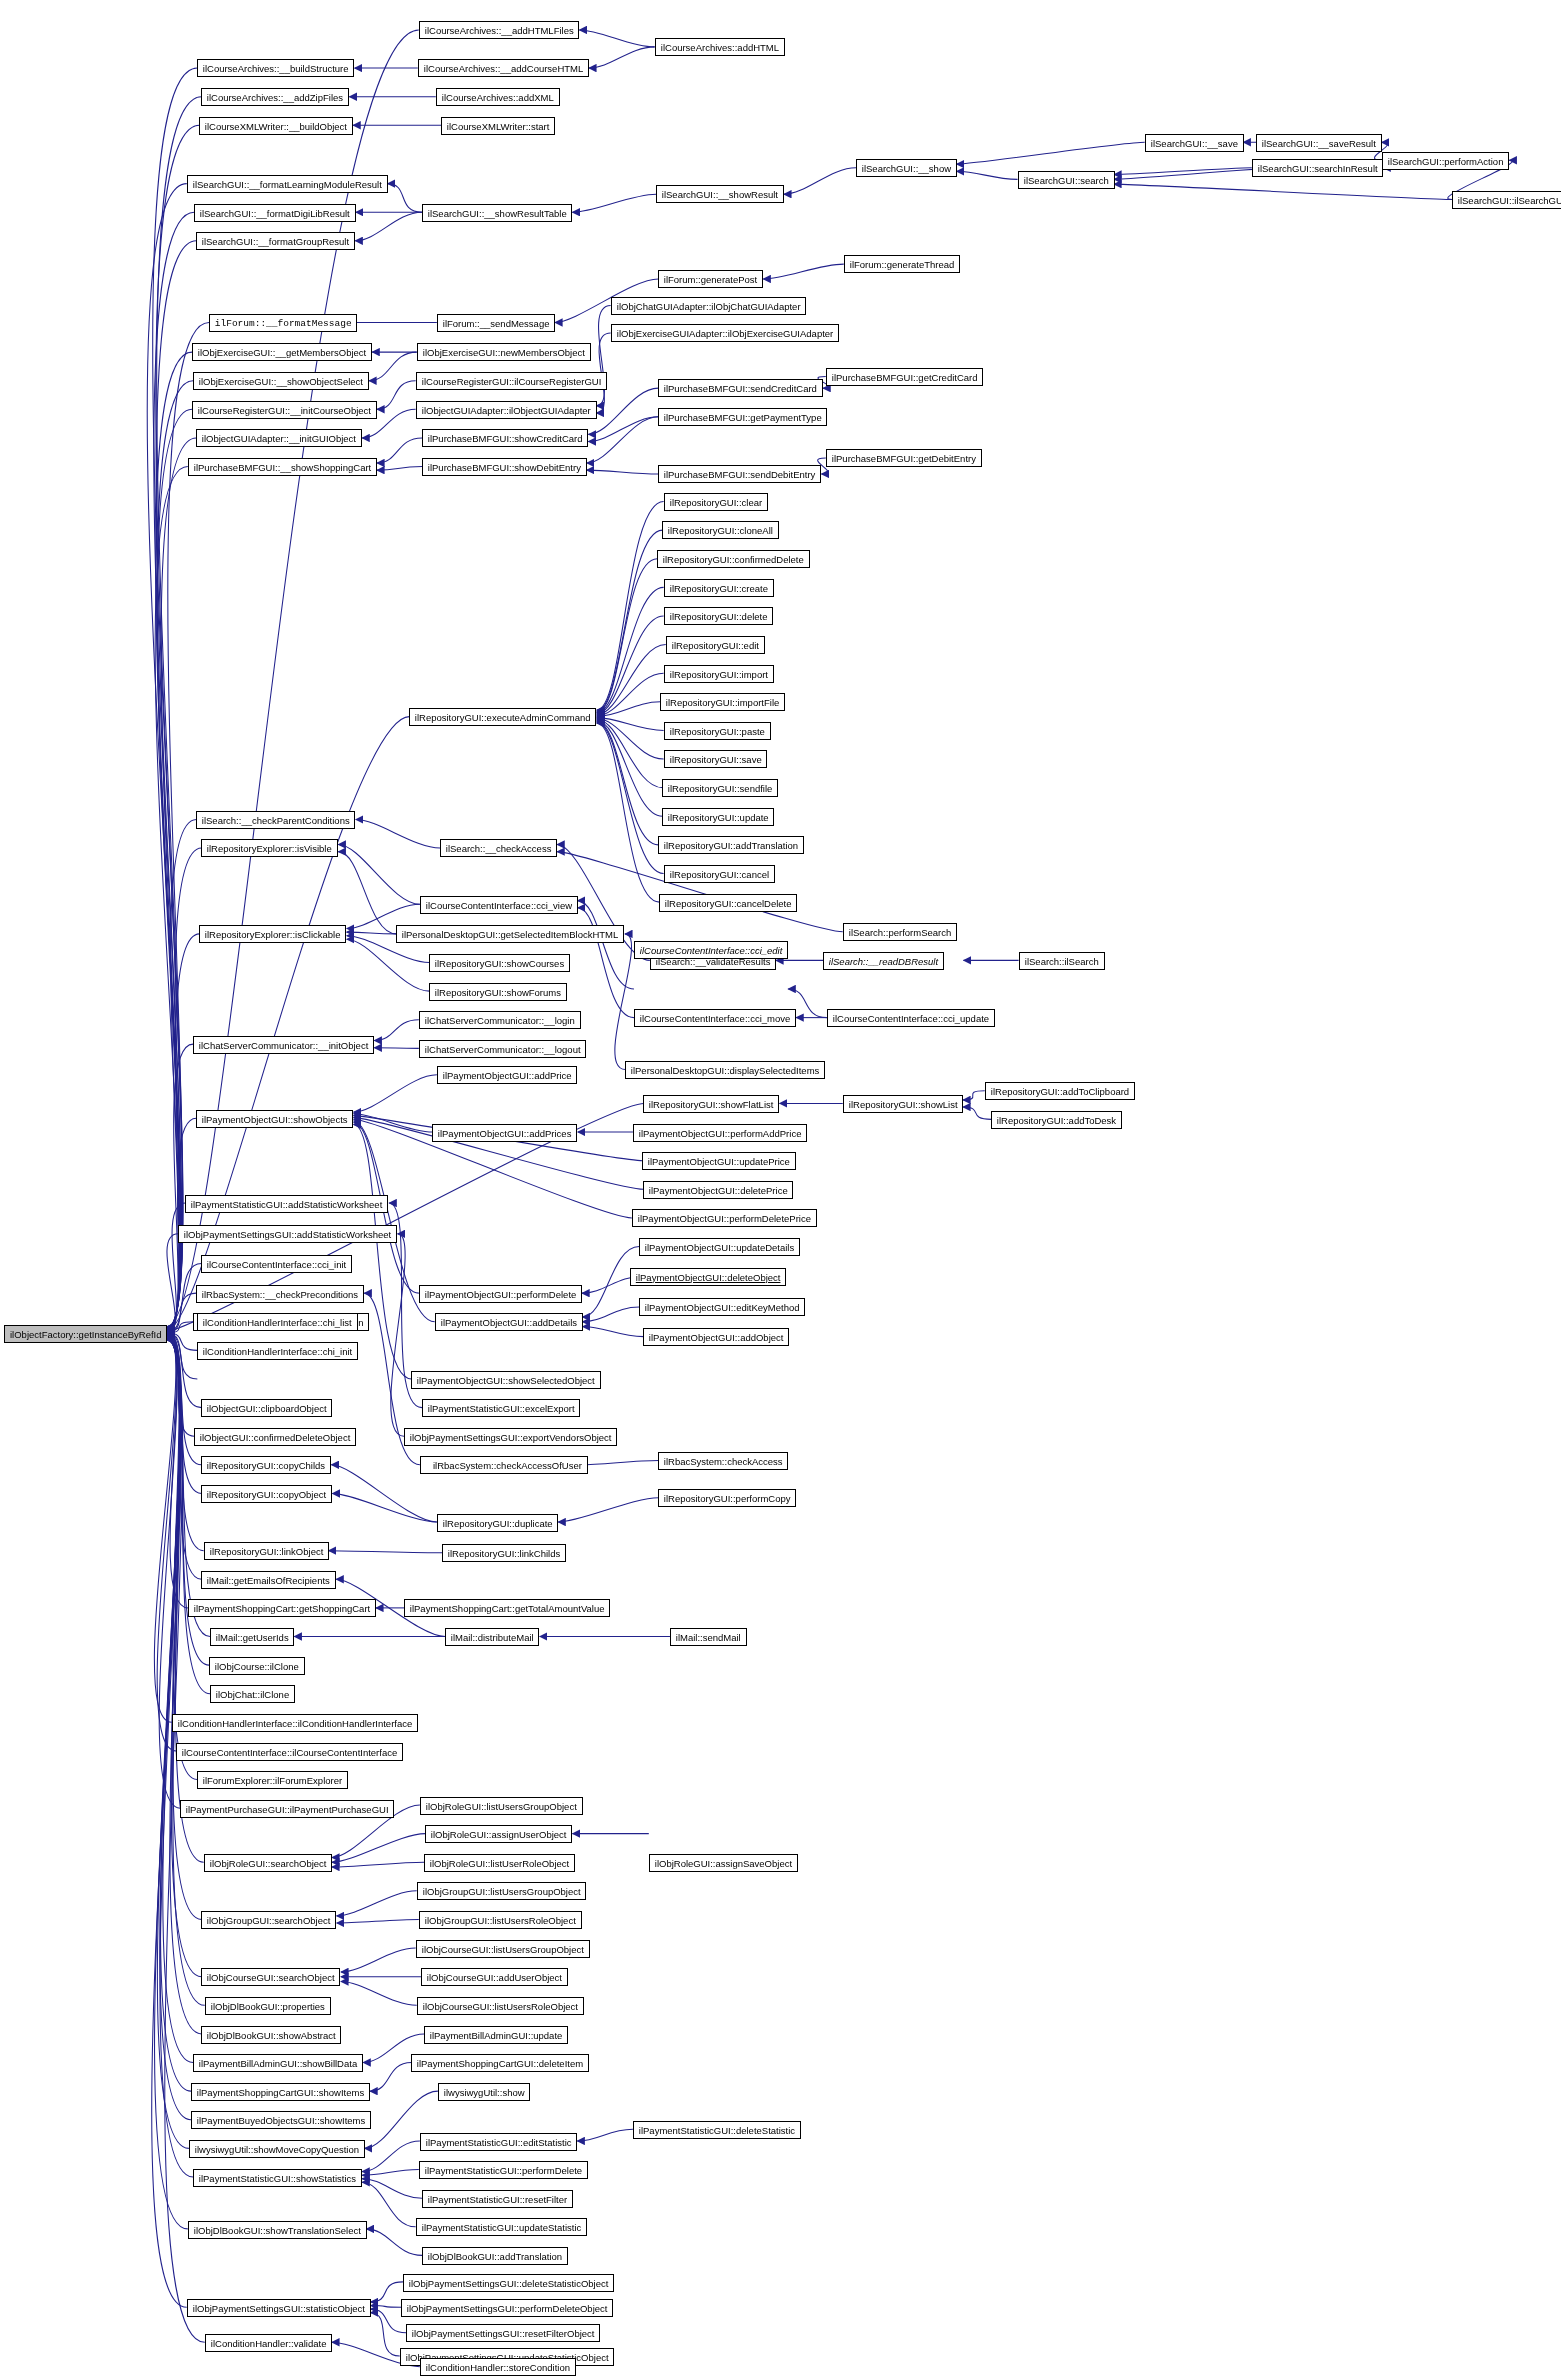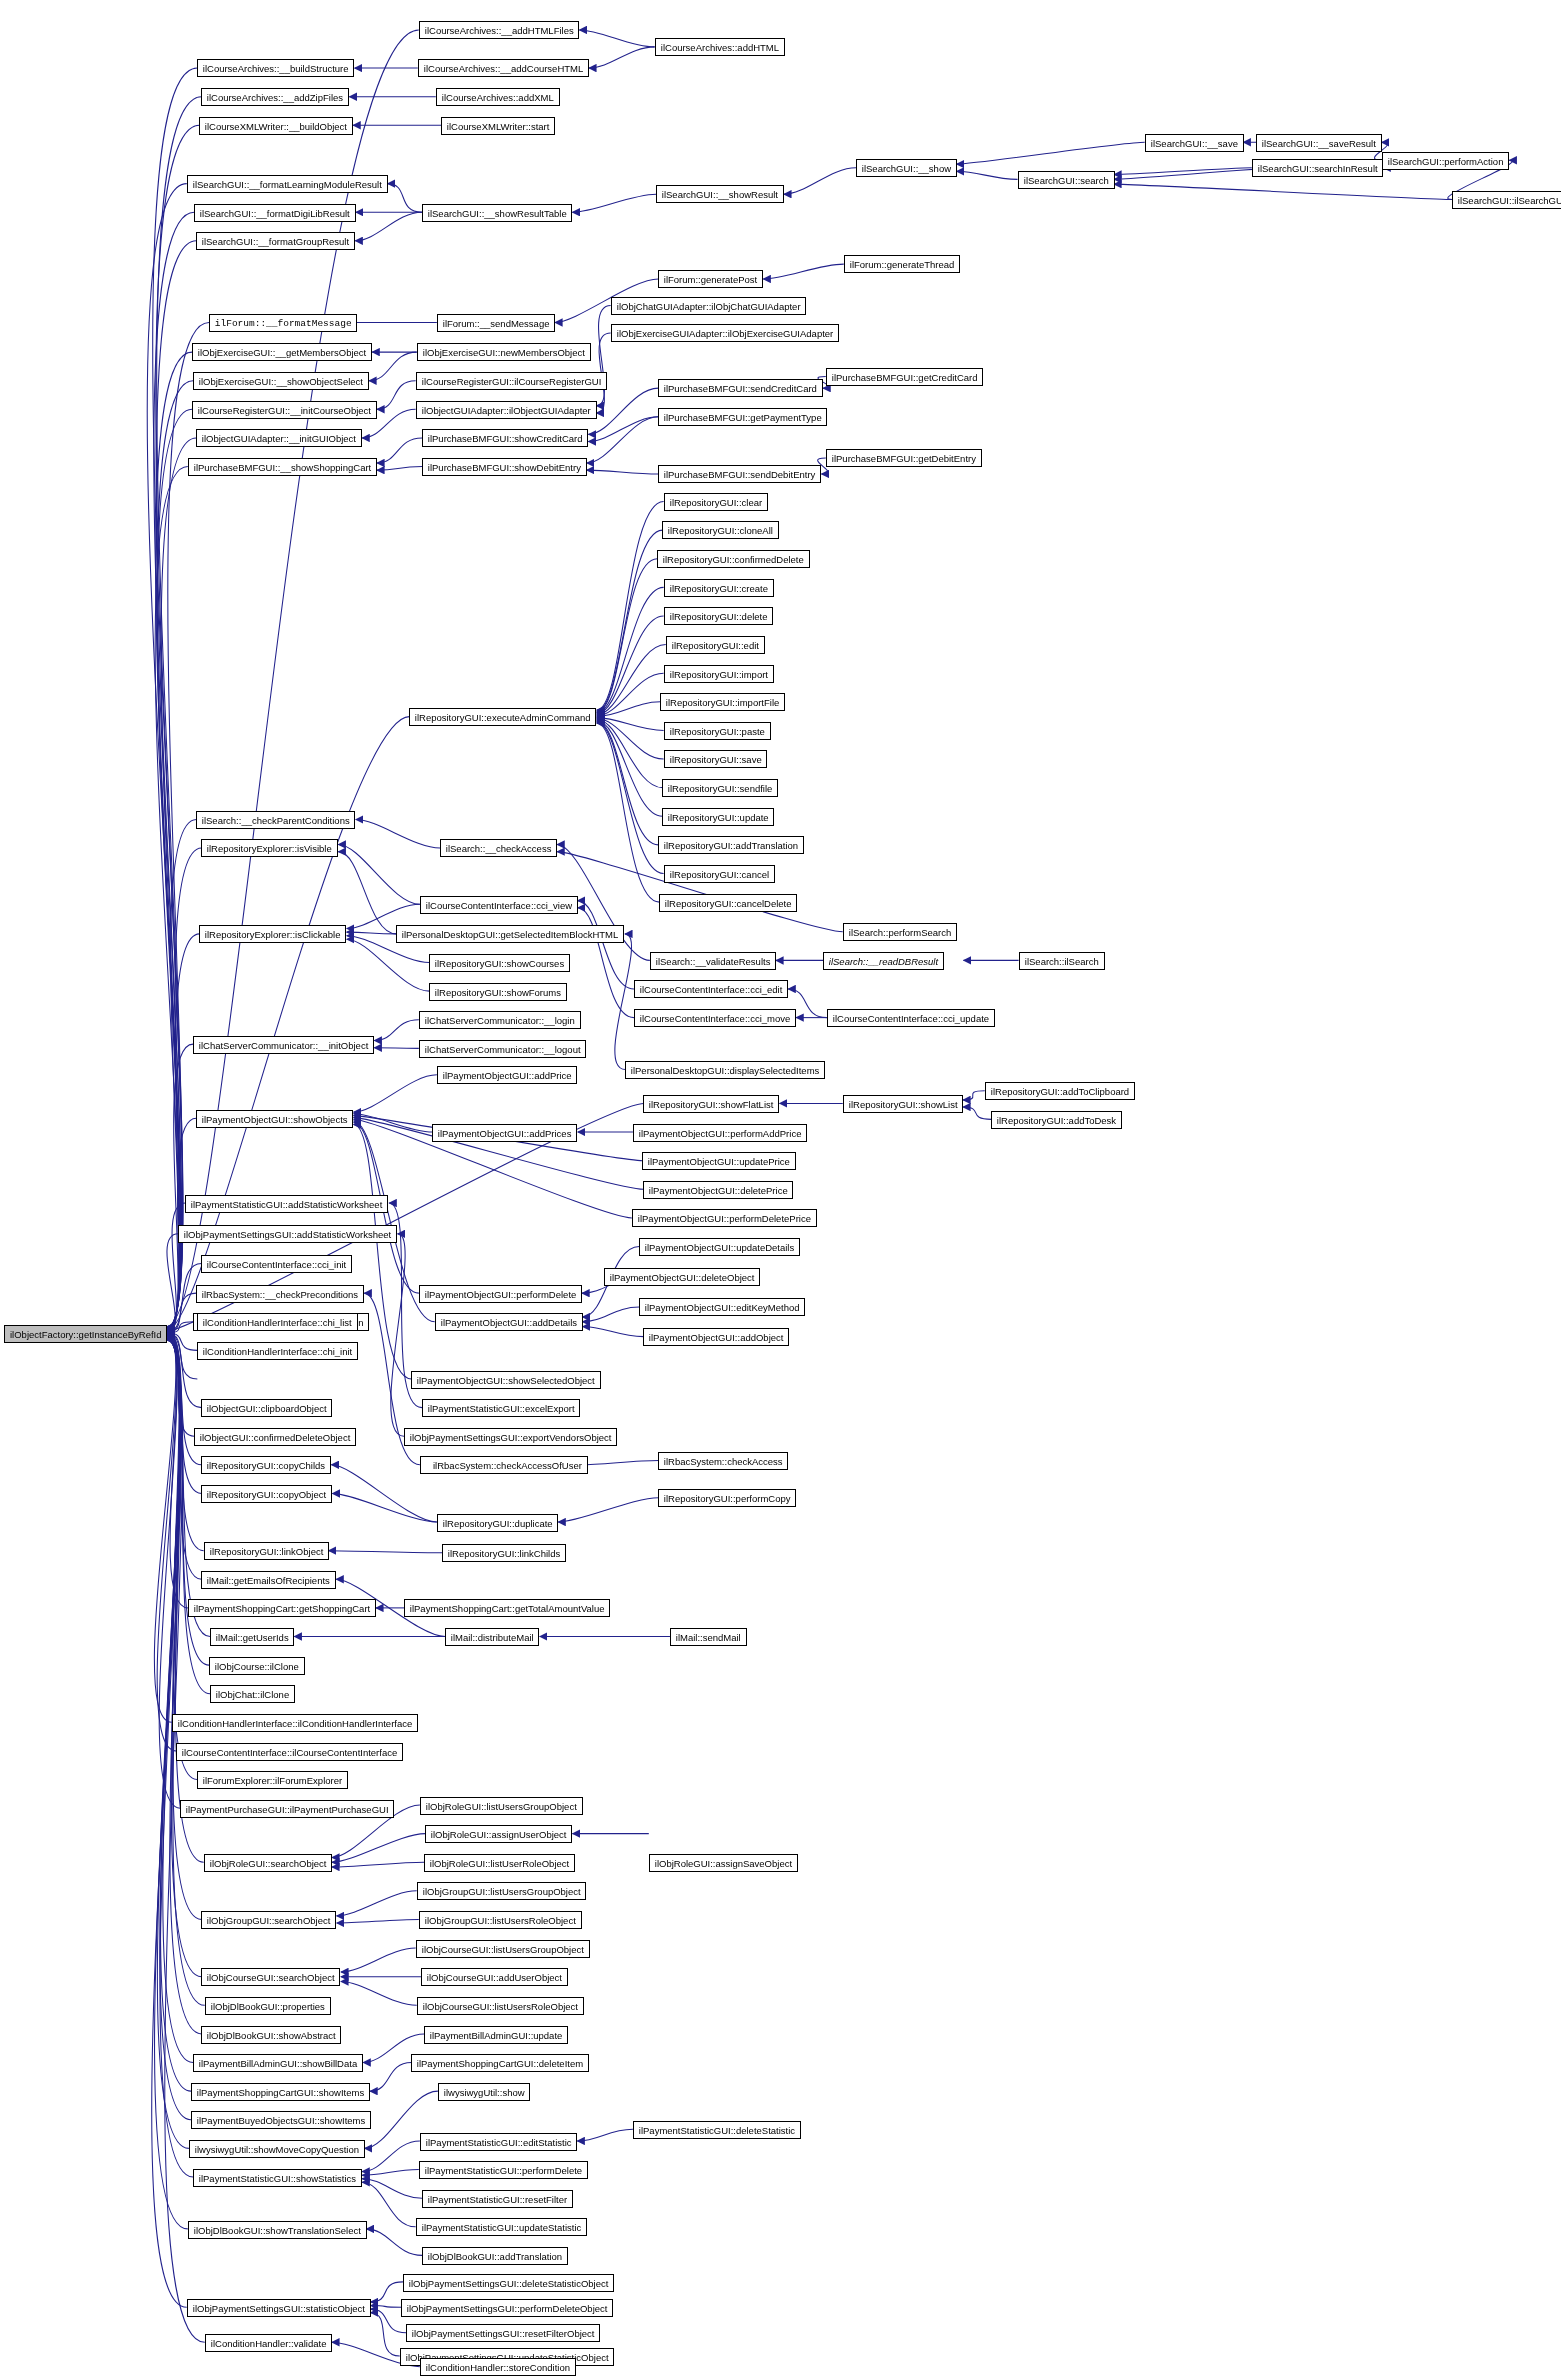--- a/index.html
+++ b/index.html
@@ -277,21 +277,21 @@
       <div class="node" style="left: 664px; top: 865px;">ilRepositoryGUI::cancel</div>
       <div class="node" style="left: 659px; top: 894px;">ilRepositoryGUI::cancelDelete</div>
       <div class="node" style="left: 420px; top: 896px;">ilCourseContentInterface::cci_view</div>
       <div class="node" style="left: 843px; top: 923px;">ilSearch::performSearch</div>
       <div class="node" style="left: 199px; top: 925px;">ilRepositoryExplorer::isClickable</div>
       <div class="node" style="left: 396px; top: 925px;">ilPersonalDesktopGUI::getSelectedItemBlockHTML</div>
       <div class="node" style="left: 650px; top: 952px;">ilSearch::__validateResults</div>
       <div class="node" style="left: 823px; top: 952px; font-style: italic;">ilSearch::__readDBResult</div>
       <div class="node" style="left: 1019px; top: 952px;">ilSearch::ilSearch</div>
       <div class="node" style="left: 429px; top: 954px;">ilRepositoryGUI::showCourses</div>
-      <div class="node" style="left: 634px; top: 980px;">ilCourseContentInterface::cci_edit</div>
+      <div class="node" style="left: 634px; top: 941px; font-style: italic;">ilCourseContentInterface::cci_edit</div>
       <div class="node" style="left: 429px; top: 983px;">ilRepositoryGUI::showForums</div>
       <div class="node" style="left: 634px; top: 1009px;">ilCourseContentInterface::cci_move</div>
       <div class="node" style="left: 827px; top: 1009px;">ilCourseContentInterface::cci_update</div>
       <div class="node" style="left: 419px; top: 1011px;">ilChatServerCommunicator::__login</div>
       <div class="node" style="left: 193px; top: 1036px;">ilChatServerCommunicator::__initObject</div>
       <div class="node" style="left: 419px; top: 1040px;">ilChatServerCommunicator::__logout</div>
       <div class="node" style="left: 625px; top: 1061px;">ilPersonalDesktopGUI::displaySelectedItems</div>
       <div class="node" style="left: 437px; top: 1066px;">ilPaymentObjectGUI::addPrice</div>
       <div class="node" style="left: 985px; top: 1082px;">ilRepositoryGUI::addToClipboard</div>
       <div class="node" style="left: 643px; top: 1095px;">ilRepositoryGUI::showFlatList</div>
@@ -302,21 +302,21 @@
       <div class="node" style="left: 633px; top: 1124px;">ilPaymentObjectGUI::performAddPrice</div>
       <div class="node" style="left: 642px; top: 1152px;">ilPaymentObjectGUI::updatePrice</div>
       <div class="node" style="left: 643px; top: 1181px;">ilPaymentObjectGUI::deletePrice</div>
       <div class="node" style="left: 185px; top: 1195px;">ilPaymentStatisticGUI::addStatisticWorksheet</div>
       <div class="node" style="left: 632px; top: 1209px;">ilPaymentObjectGUI::performDeletePrice</div>
       <div class="node" style="left: 178px; top: 1225px;">ilObjPaymentSettingsGUI::addStatisticWorksheet</div>
       <div class="node" style="left: 639px; top: 1238px;">ilPaymentObjectGUI::updateDetails</div>
       <div class="node" style="left: 201px; top: 1255px; text-align: center;">ilCourseContentInterface::cci_init</div>
       <div class="node" style="left: 196px; top: 1285px;">ilRbacSystem::__checkPreconditions</div>
       <div class="node" style="left: 419px; top: 1285px;">ilPaymentObjectGUI::performDelete</div>
-      <div class="node" style="left: 604px; top: 1268px;">ilPaymentObjectGUI::deleteObject</div>
+      <div class="node" style="left: 630px; top: 1268px; text-decoration: underline;">ilPaymentObjectGUI::deleteObject</div>
       <div class="node" style="left: 193px; top: 1313px;">ilConditionHandlerInterface::chi_assign</div>
       <div class="node" style="left: 435px; top: 1313px;">ilPaymentObjectGUI::addDetails</div>
       <div class="node" style="left: 639px; top: 1298px;">ilPaymentObjectGUI::editKeyMethod</div>
       <div class="node" style="left: 197px; top: 1342px;">ilConditionHandlerInterface::chi_init</div>
       <div class="node" style="left: 643px; top: 1328px;">ilPaymentObjectGUI::addObject</div>
       <div class="node" style="left: 197px; top: 1313px;">ilConditionHandlerInterface::chi_list</div>
       <div class="node" style="left: 411px; top: 1371px;">ilPaymentObjectGUI::showSelectedObject</div>
       <div class="node" style="left: 201px; top: 1399px;">ilObjectGUI::clipboardObject</div>
       <div class="node" style="left: 422px; top: 1399px;">ilPaymentStatisticGUI::excelExport</div>
       <div class="node" style="left: 194px; top: 1428px;">ilObjectGUI::confirmedDeleteObject</div>

